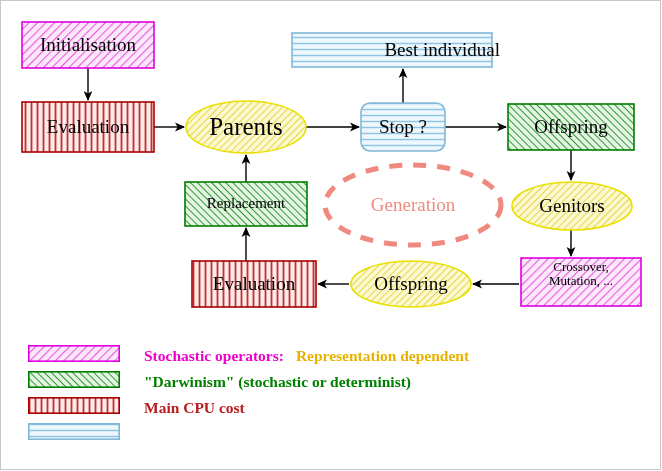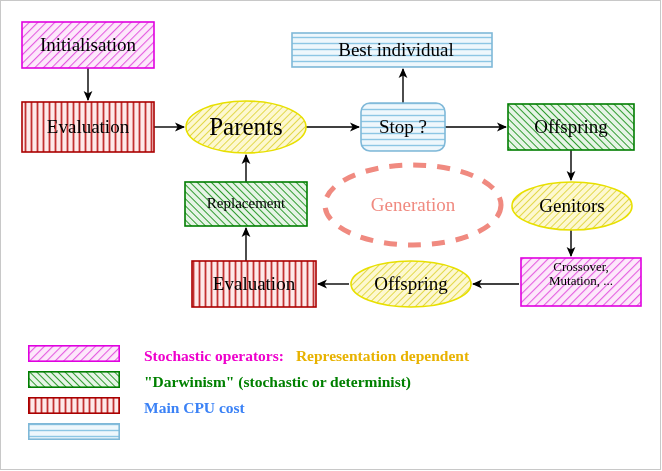--- a/index.html
+++ b/index.html
@@ -88,21 +88,21 @@
   <div id="node-layer">
       <div class="node" style="left: 22px; top: 22px; width: 132px; height: 46px; font-size: 19px; border-radius: 16px;">
         <span class="lbl">Initialisation</span>
       </div>
       <div class="node" style="left: 22px; top: 102px; width: 132px; height: 50px; font-size: 19px;">
         <span class="lbl">Evaluation</span>
       </div>
       <div class="node" style="left: 186px; top: 101px; width: 120px; height: 52px; font-size: 25px;">
         <span class="lbl">Parents</span>
       </div>
-      <div class="node" style="left: 292px; top: 33px; width: 208px; height: 34px; font-size: 19px;">
+      <div class="node" style="left: 292px; top: 33px; width: 208px; height: 34px; font-size: 19px; justify-content: flex-end;">
         <span class="lbl">Best individual</span>
       </div>
       <div class="node" style="left: 361px; top: 103px; width: 84px; height: 48px; font-size: 19px;">
         <span class="lbl">Stop ?</span>
       </div>
       <div class="node" style="left: 508px; top: 104px; width: 126px; height: 46px; font-size: 19px;">
         <span class="lbl">Offspring</span>
       </div>
       <div class="node" style="left: 512px; top: 182px; width: 120px; height: 48px; font-size: 19px;">
         <span class="lbl">Genitors</span>
@@ -212,21 +212,21 @@
         <rect width="5" height="5" fill="#fdf8d0"></rect>
         <line x1="0" y1="0" x2="0" y2="5" stroke="#e2d84a" stroke-width="2"></line>
       </pattern>
 
       <marker id="ar-r" markerWidth="12" markerHeight="12" refX="9" refY="5" orient="auto" markerUnits="userSpaceOnUse">
         <path d="M0,0.6 L10,5 L0,9.4 L2.6,5 Z" fill="#000"></path>
       </marker>
     </defs>
             <rect x="0.8" y="0.8" width="90.4" height="15.4" fill="url(#p-red-vert)" stroke="#aa0000" stroke-width="1.6"></rect>
           </svg></div>
-        <div class="lg-txt" style="color: #3b82f6;"><span>Main CPU cost</span></div>
+        <div class="lg-txt" style="color: #b91c1c;"><span>Main CPU cost</span></div>
       </div>
       <div class="lg-row" style="left: 28px; top: 423px;">
         <div><svg width="92" height="17" xmlns="http://www.w3.org/2000/svg">
             <defs>
       <pattern id="p-magenta-diag" width="6" height="6" patternUnits="userSpaceOnUse" patternTransform="rotate(45)">
         <rect width="6" height="6" fill="#fde8fb"></rect>
         <line x1="0" y1="0" x2="0" y2="6" stroke="#e45ce0" stroke-width="2.2"></line>
       </pattern>
       <pattern id="p-green-diag" width="5" height="5" patternUnits="userSpaceOnUse" patternTransform="rotate(-45)">
         <rect width="5" height="5" fill="#e6f4e6"></rect>

